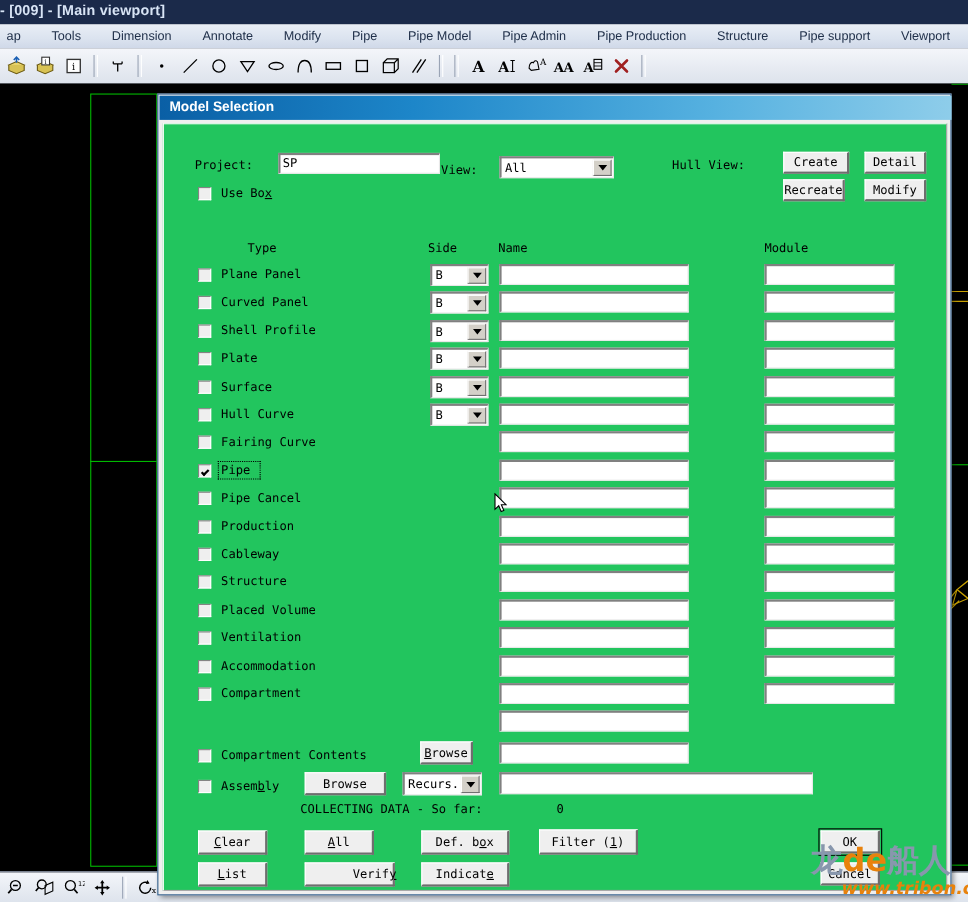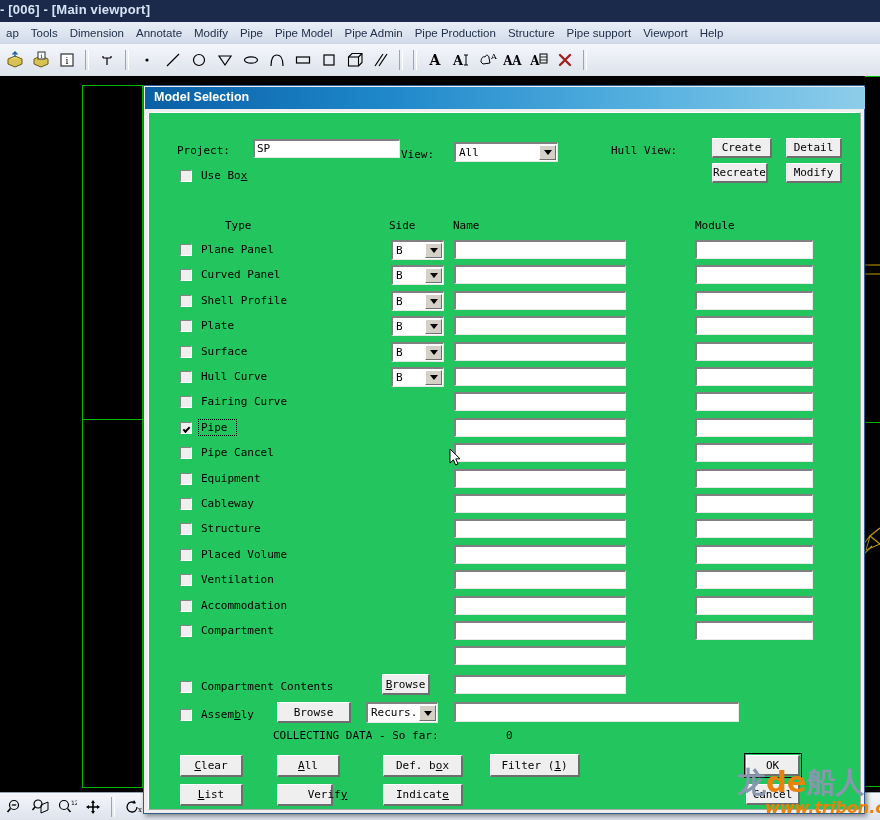--- a/index.html
+++ b/index.html
@@ -37,20 +37,21 @@
   
   #menubar {
     position: absolute; left: 0; top: 22px;
     width: 880px; height: 22px;
     background: linear-gradient(to bottom, #e9eef6 0%, #dbe3ef 60%, #cfd8e8 100%);
     border-bottom: 1px solid #b6c0d2;
   }
   #menubar .menus {
     display: flex; align-items: center; height: 22px;
     padding-left: 0px;
+    gap: 16px;
   }
   .menu-item {
     font-size: 11.5px;
     color: #20304a;
     padding: 2px 6px 2px 6px;
     white-space: nowrap;
     font-family: "Liberation Sans", sans-serif;
     cursor: default;
   }
 
@@ -272,21 +273,21 @@
     width: 12px; height: 19px;
     pointer-events: none;
   }
 </style>
 </head>
 <body>
 
 <div id="root">
 
   <div id="app-titlebar">
-    <div class="title-text">- [006] - [Main viewport]</div>
+    <div class="title-text">- [009] - [Main viewport]</div>
   </div>
 
   <div id="menubar">
     <div class="menus" id="menus-host">
         <div class="menu-item">ap</div>
         <div class="menu-item">Tools</div>
         <div class="menu-item">Dimension</div>
         <div class="menu-item">Annotate</div>
         <div class="menu-item">Modify</div>
         <div class="menu-item">Pipe</div>
@@ -595,21 +596,21 @@
           <div class="cbox checked" style="left: 31px; top: 309px;"></div>
           <div class="lbl" style="left: 52px; top: 308px;">Pipe</div>
           <div class="focus-ring" style="left: 49px; top: 306px; width: 39px; height: 17px;"></div>
           <div class="txtbox" style="left: 305px; top: 305px; width: 172px; height: 19px;"></div>
           <div class="txtbox" style="left: 546px; top: 305px; width: 118px; height: 19px;"></div>
           <div class="cbox" style="left: 31px; top: 334px;"></div>
           <div class="lbl" style="left: 52px; top: 333px;">Pipe Cancel</div>
           <div class="txtbox" style="left: 305px; top: 330px; width: 172px; height: 19px;"></div>
           <div class="txtbox" style="left: 546px; top: 330px; width: 118px; height: 19px;"></div>
           <div class="cbox" style="left: 31px; top: 360px;"></div>
-          <div class="lbl" style="left: 52px; top: 359px;">Equipment</div>
+          <div class="lbl" style="left: 52px; top: 359px;">Production</div>
           <div class="txtbox" style="left: 305px; top: 356px; width: 172px; height: 19px;"></div>
           <div class="txtbox" style="left: 546px; top: 356px; width: 118px; height: 19px;"></div>
           <div class="cbox" style="left: 31px; top: 385px;"></div>
           <div class="lbl" style="left: 52px; top: 384px;">Cableway</div>
           <div class="txtbox" style="left: 305px; top: 381px; width: 172px; height: 19px;"></div>
           <div class="txtbox" style="left: 546px; top: 381px; width: 118px; height: 19px;"></div>
           <div class="cbox" style="left: 31px; top: 410px;"></div>
           <div class="lbl" style="left: 52px; top: 409px;">Structure</div>
           <div class="txtbox" style="left: 305px; top: 406px; width: 172px; height: 19px;"></div>
           <div class="txtbox" style="left: 546px; top: 406px; width: 118px; height: 19px;"></div>
@@ -672,21 +673,21 @@
       <div class="btn" style="left:341px; top:641px; width:90px; height:23px;">
           <span>Filter (</span>
           <span class="u">1</span>
           <span>)</span>
         </div>
 
       <div class="btn" style="left:31px; top:671px; width:63px; height:22px;">
           <span class="u">L</span>
           <span>ist</span>
         </div>
-      <div class="btn" style="left:128px; top:671px; width:56px; height:22px;padding-left:46px;">
+      <div class="btn" style="left:128px; top:671px; width:82px; height:22px;padding-left:46px;">
           <span>Verif</span>
           <span class="u">y</span>
         </div>
       <div class="btn" style="left:234px; top:671px; width:80px; height:22px;">
           <span>Indicat</span>
           <span class="u">e</span>
         </div>
 
       <div class="btn default" style="left:597px; top:642px; width:54px; height:21px;">
           <span>OK</span>

